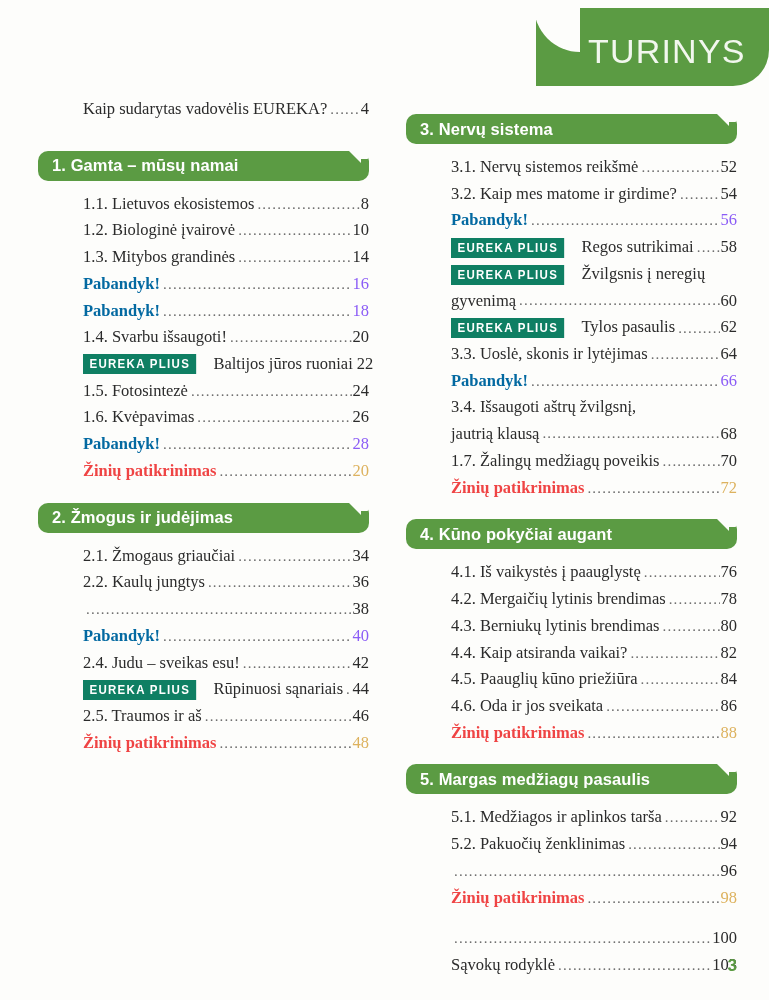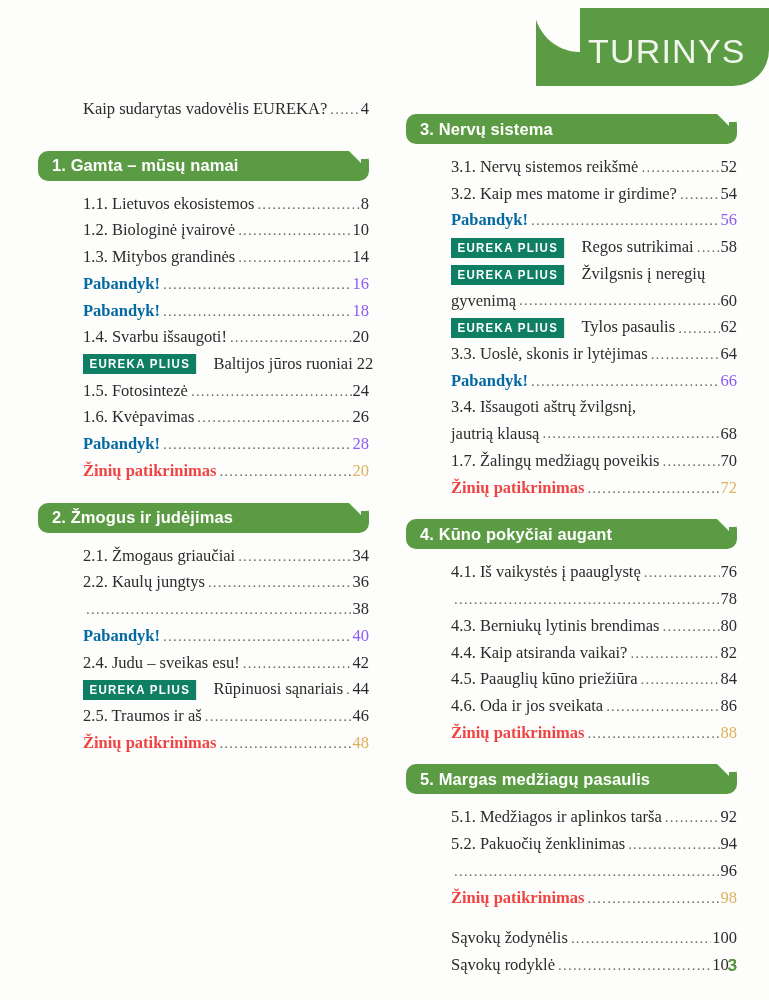--- a/index.html
+++ b/index.html
@@ -400,20 +400,21 @@
         <span class="fold"></span>
         <span class="fold2"></span>
       </div>
       <div class="entries">
         <div class="entry">
           <span class="title">4.1. Iš vaikystės į paauglystę</span>
           <span class="dots">..........................................................................................</span>
           <span class="page">76</span>
         </div>
         <div class="entry">
+          <span class="title">4.2. Mergaičių lytinis brendimas</span>
           <span class="dots">..........................................................................................</span>
           <span class="page">78</span>
         </div>
         <div class="entry">
           <span class="title">4.3. Berniukų lytinis brendimas</span>
           <span class="dots">..........................................................................................</span>
           <span class="page">80</span>
         </div>
         <div class="entry">
           <span class="title">4.4. Kaip atsiranda vaikai?</span>
@@ -456,21 +457,20 @@
           <span class="dots">..........................................................................................</span>
           <span class="page">96</span>
         </div>
         <div class="entry quiz">
           <span class="title">Žinių patikrinimas</span>
           <span class="dots">..........................................................................................</span>
           <span class="page">98</span>
         </div>
         <div class="spacer"></div>
         <div class="entry">
-          <span class="title">Sąvokų žodynėlis</span>
           <span class="dots">..........................................................................................</span>
           <span class="page">100</span>
         </div>
         <div class="entry">
           <span class="title">Sąvokų rodyklė</span>
           <span class="dots">..........................................................................................</span>
           <span class="page">103</span>
         </div>
       </div>
     </div>

